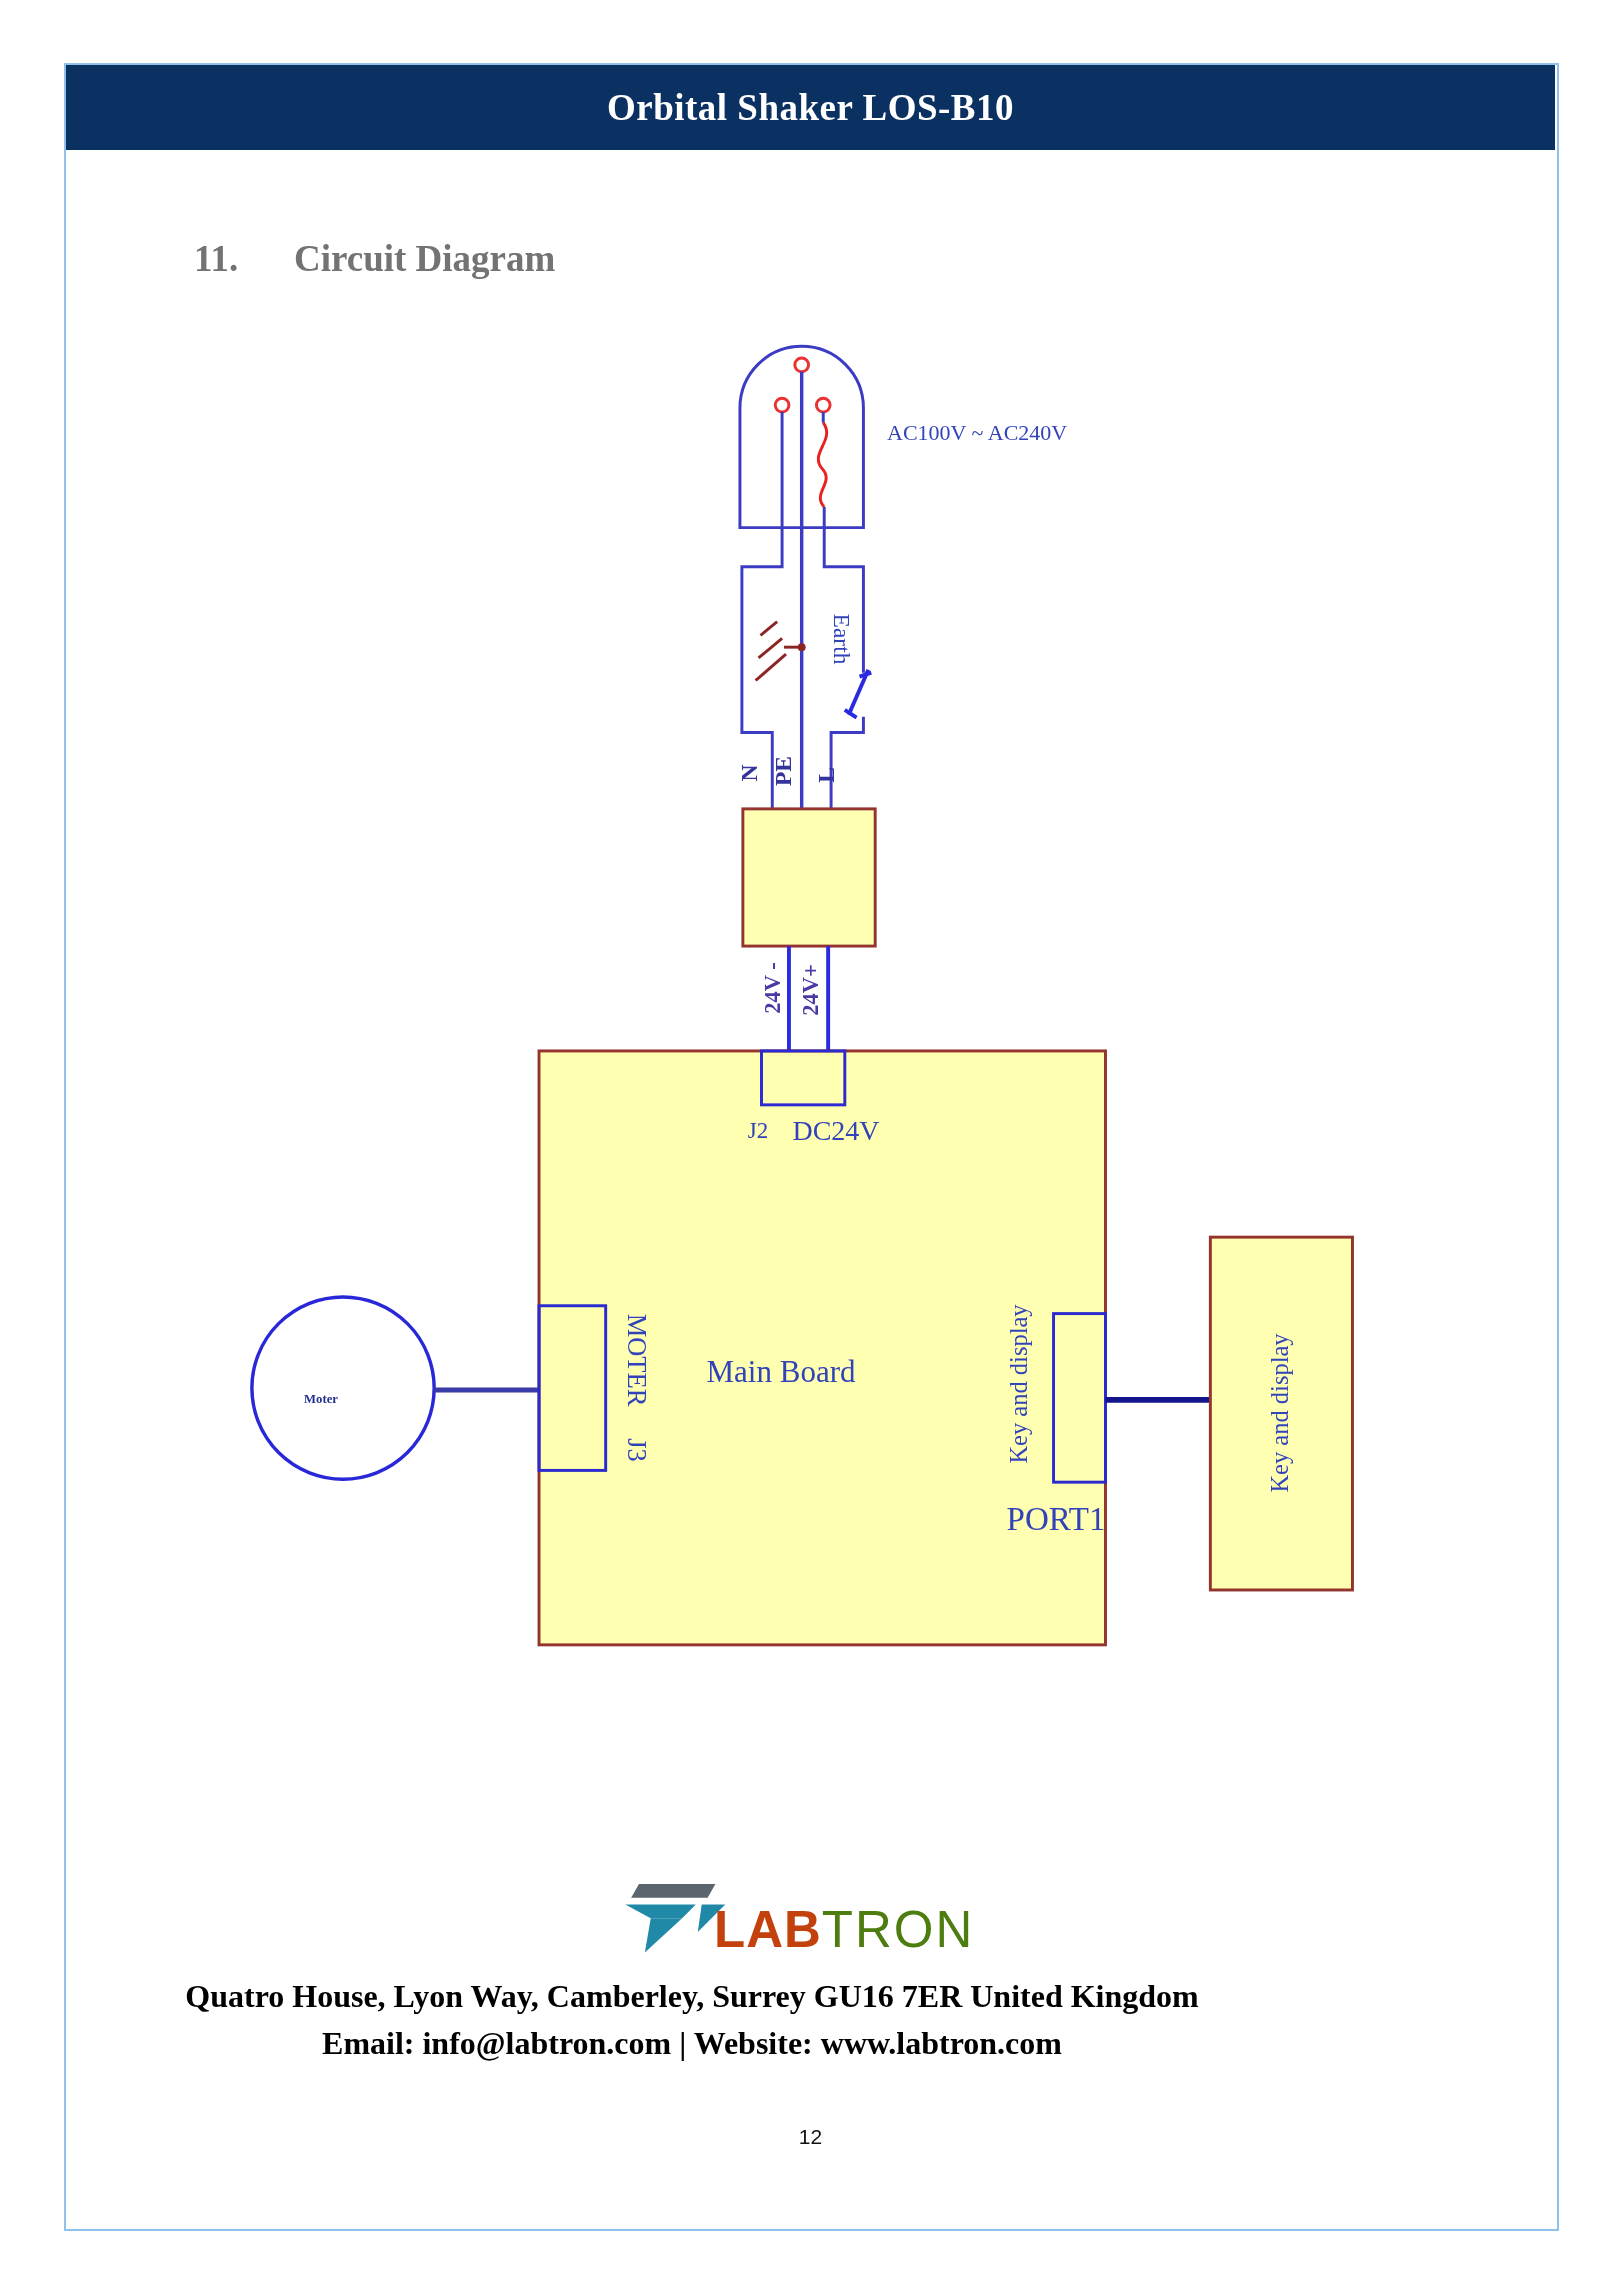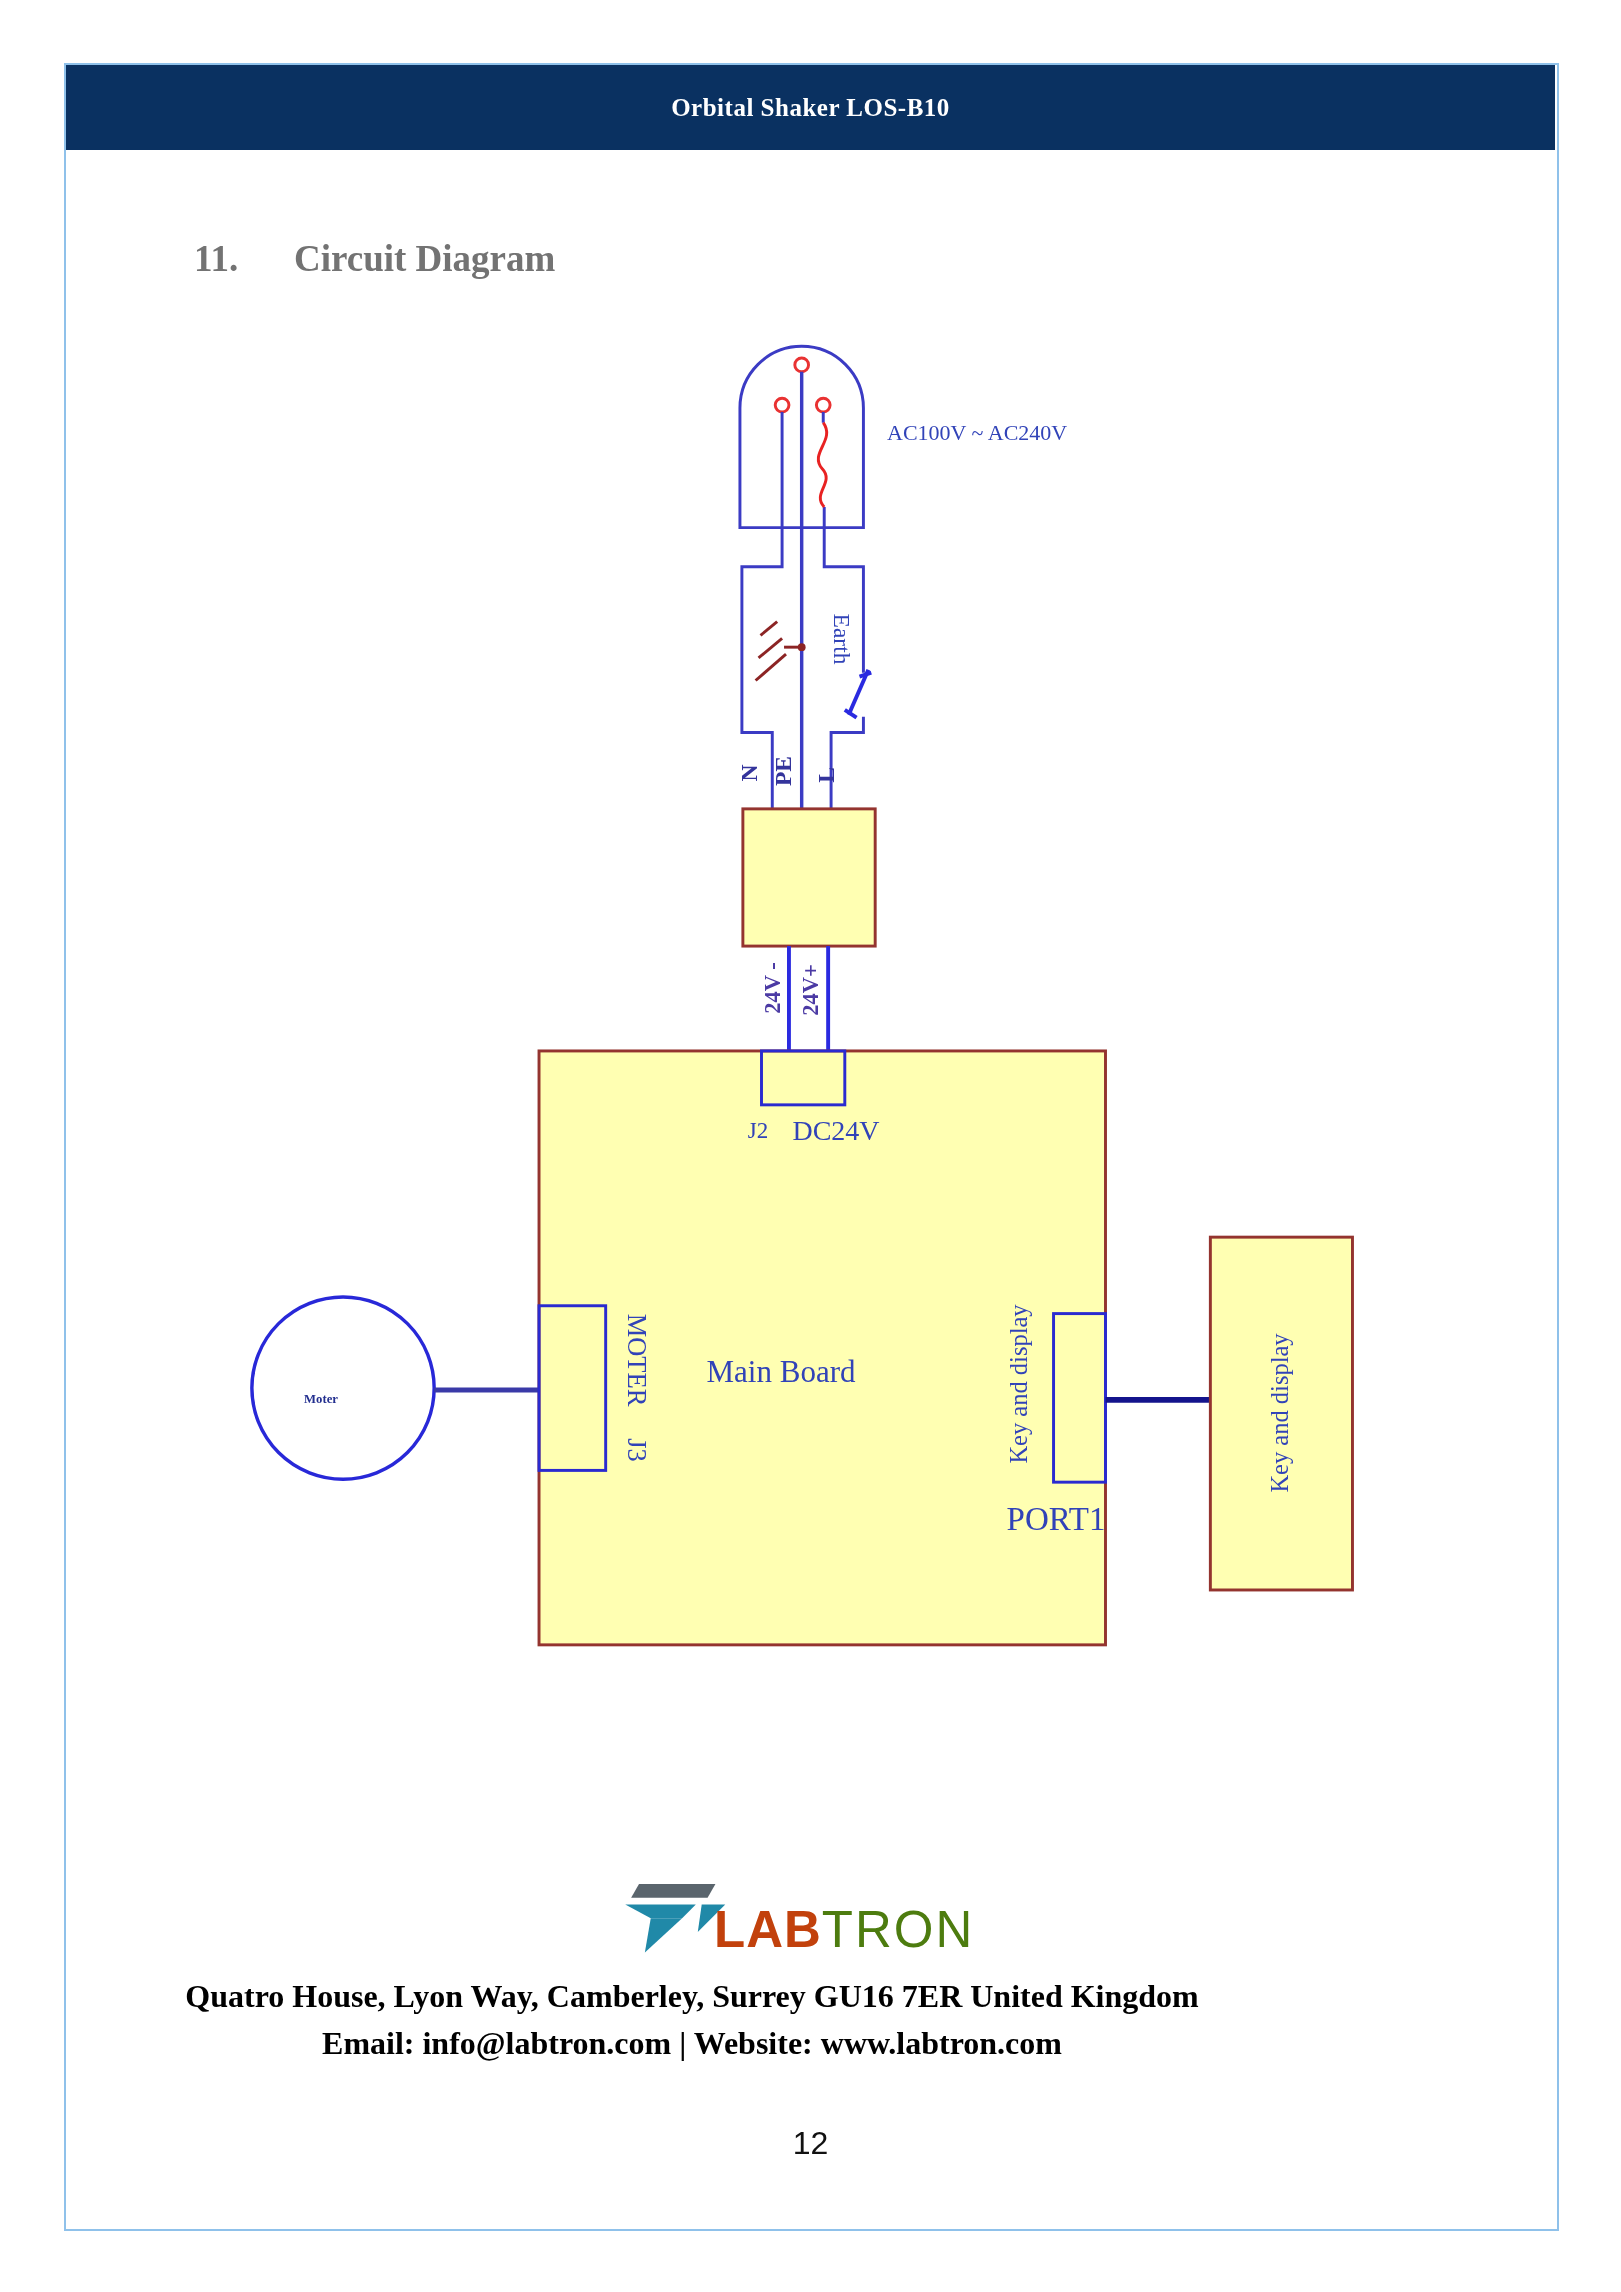--- a/index.html
+++ b/index.html
@@ -5,21 +5,21 @@
   html,body{margin:0;padding:0;background:#ffffff;}
   body{width:1621px;height:2293px;position:relative;overflow:hidden;
        font-family:"Liberation Serif",serif;}
   .abs{position:absolute;}
   
   .page-frame{left:64px;top:63px;width:1491px;height:2164px;
     border:2px solid #8fc1ea;background:#ffffff;}
   
   .header-bar{left:66px;top:65px;width:1489px;height:85px;background:#0a3161;
     display:flex;align-items:center;justify-content:center;}
-  .header-title{color:#ffffff;font-weight:bold;font-size:25px;letter-spacing:0.5px;}
+  .header-title{color:#ffffff;font-weight:bold;font-size:37px;letter-spacing:0.5px;}
   
   .section-heading{left:194px;top:237px;width:784px;font-weight:bold;font-size:37px;
     color:#737373;display:flex;}
   .section-number{width:100px;}
   
   .dlabel{color:#3143b8;white-space:nowrap;}
   .center-anchor{transform:translate(-50%,-50%);}
   .rot90{transform:translate(-50%,-50%) rotate(90deg);}
   .rotm90{transform:translate(-50%,-50%) rotate(-90deg);}
   .wire-label{color:#34349c;font-size:23.5px;font-weight:bold;}
@@ -27,21 +27,21 @@
   .moter-small{color:#232f8f;font-size:12.7px;font-weight:bold;}
   
   .logo-lab{color:#c2410c;font-family:"Liberation Sans",sans-serif;
     font-weight:bold;font-size:51px;letter-spacing:1px;}
   .logo-tron{color:#4d7c0f;font-family:"Liberation Sans",sans-serif;
     font-weight:400;font-size:51px;letter-spacing:2px;}
   .footer-line{width:1384px;text-align:center;color:#000000;font-weight:bold;}
   .addr1{top:1978px;font-size:32px;}
   .addr2{top:2025px;font-size:32px;}
   .page-num{left:0;top:2125px;width:1621px;text-align:center;
-    font-family:"Liberation Sans",sans-serif;font-size:32px;color:#111;}
+    font-family:"Liberation Sans",sans-serif;font-size:21px;color:#111;}
 </style>
 </head>
 <body>
 
 <div class="abs page-frame"></div>
 
 <div class="abs header-bar">
   <span class="header-title">Orbital Shaker LOS-B10</span>
 </div>
 

